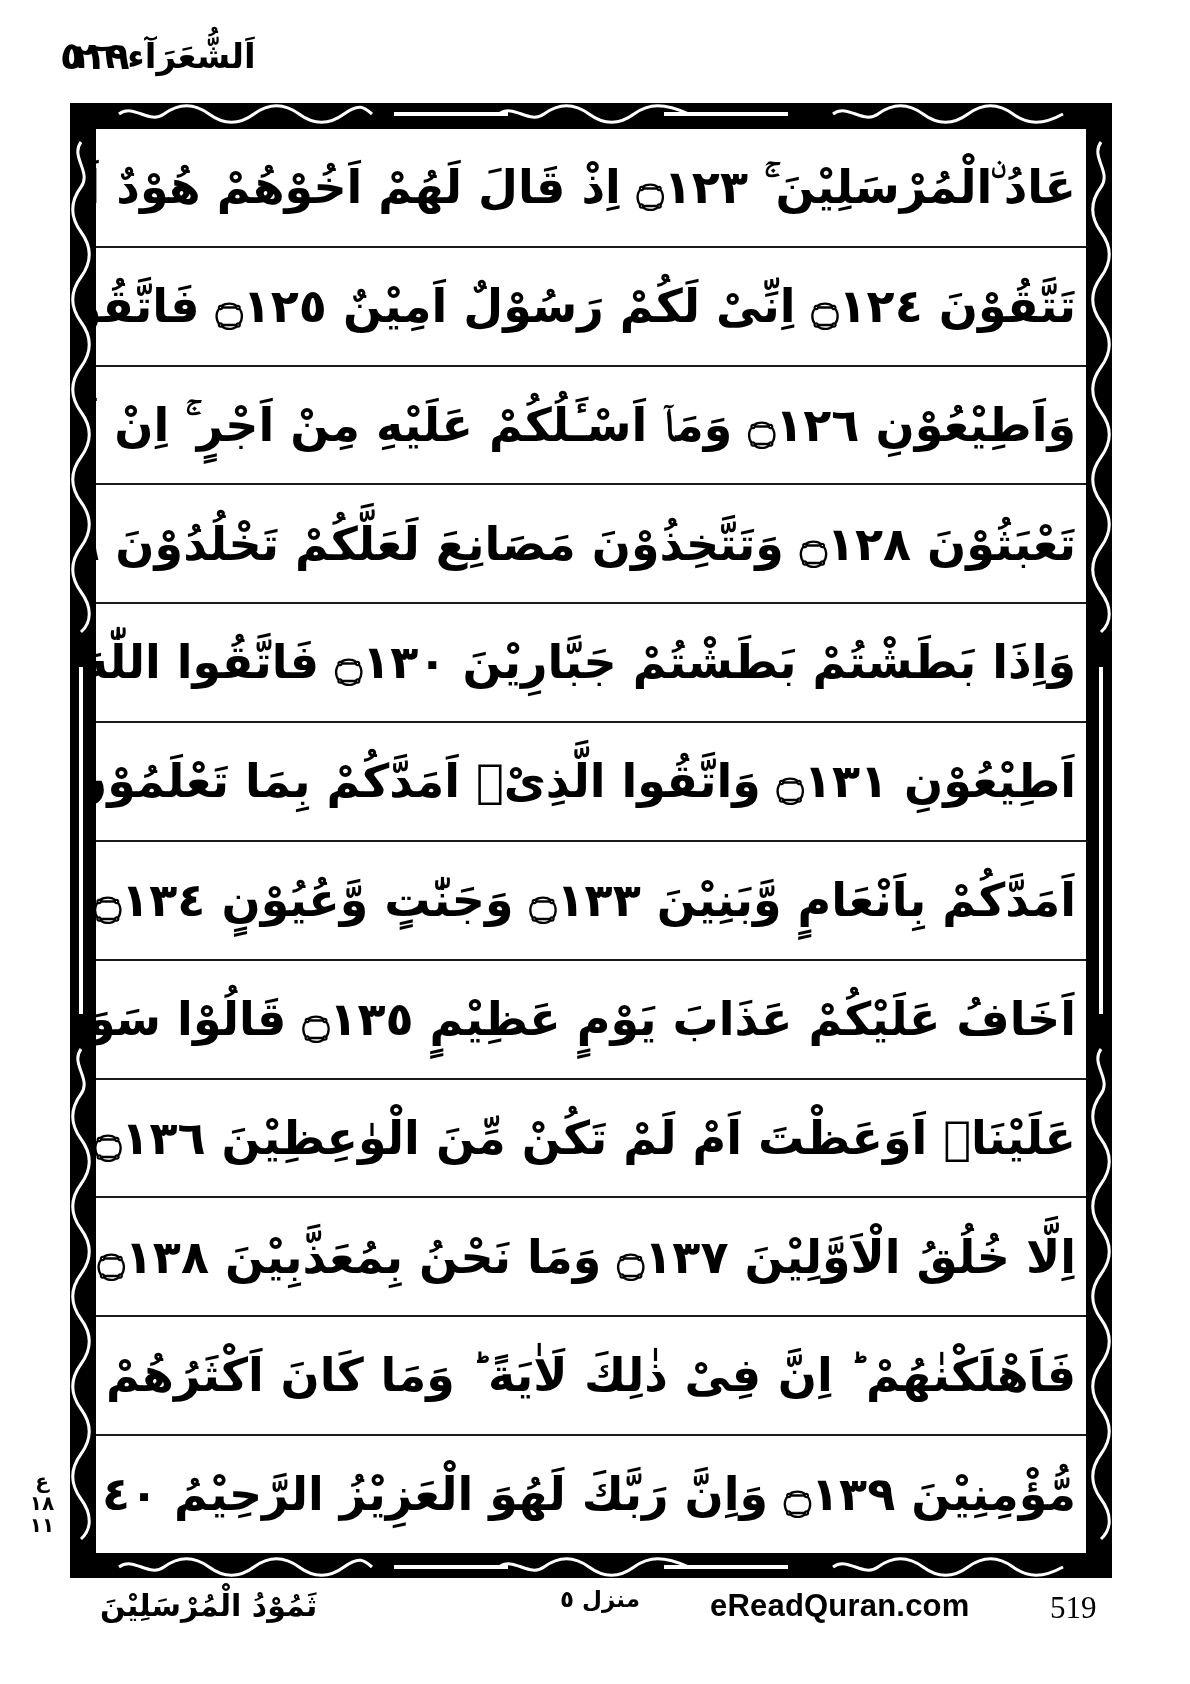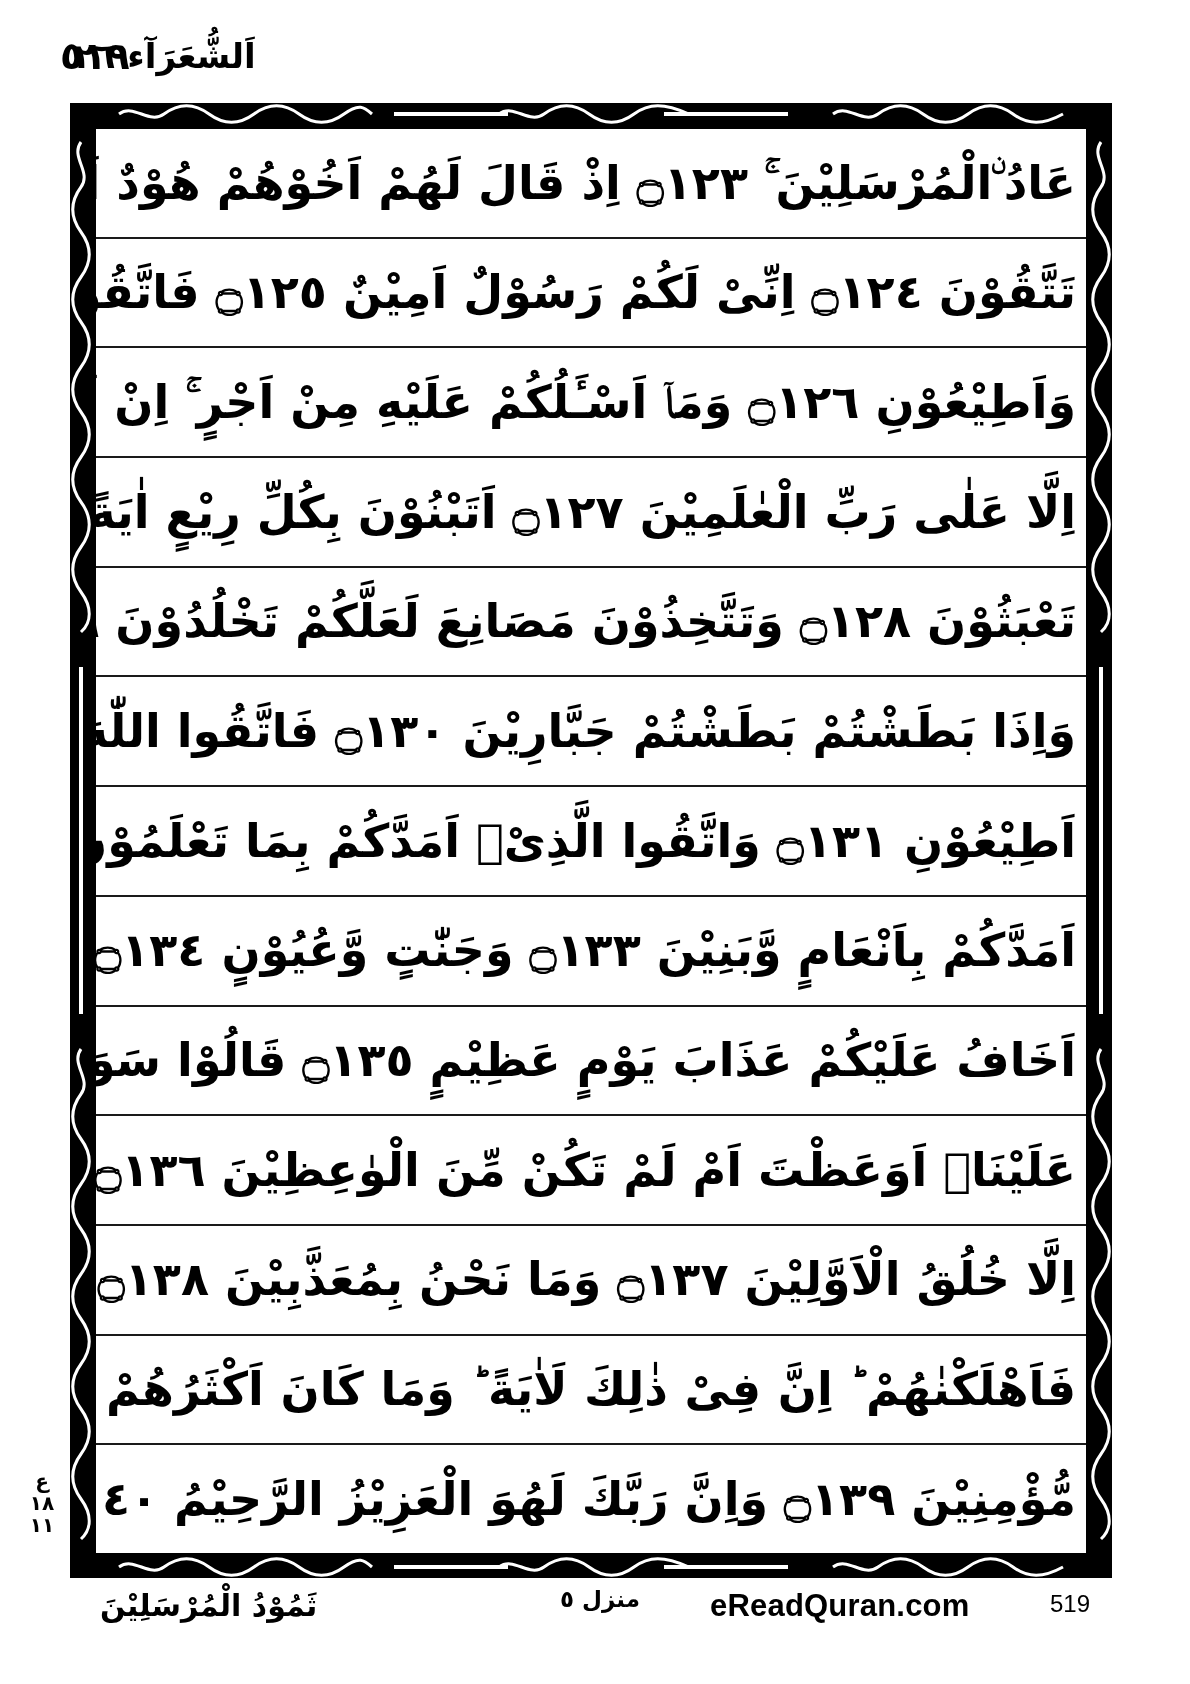--- a/index.html
+++ b/index.html
@@ -25,21 +25,21 @@
   .line { flex:1; border-bottom:2px solid #1a1a1a; display:flex; align-items:center; justify-content:space-between; direction:rtl; padding:0 10px; box-sizing:border-box; overflow:hidden; }
   .line:last-child { border-bottom:none; }
   .line-text { font-family:"DejaVu Sans", sans-serif; font-weight:bold; font-size:46px; line-height:1.1; white-space:nowrap; width:100%; text-align:justify; text-align-last:justify; direction:rtl; }
 
   .ruku { position:absolute; left:26px; top:1470px; width:32px; font-weight:bold; font-size:20px; line-height:22px; text-align:center; direction:rtl; }
 
   .footer { position:absolute; top:1582px; left:60px; width:1060px; height:70px; }
   .ftr-left { position:absolute; left:24px; top:0; font-weight:bold; font-size:30px; line-height:48px; direction:rtl;margin-left:16px; }
   .ftr-center { position:absolute; left:500px; top:-6px; font-weight:bold; font-size:23px; line-height:46px; direction:rtl; }
   .ftr-brand { position:absolute; left:650px; top:6px; font-family:"Liberation Sans", sans-serif; font-weight:bold; font-size:31px; letter-spacing:0.2px; }
-  .ftr-page { position:absolute; left:990px; top:8px; font-family:Liberation Sans, sans-serif; font-size:24px; }
+  .ftr-page { position:absolute; left:990px; top:8px; font-family:Liberation Serif, serif; font-size:31px; }
 </style>
 </head>
 <body>
 
 <div class="header">
   <div class="hdr-left">اَلشُّعَرَآء ٢٦</div>
   <div class="hdr-center">٥١٩</div>
 </div>
 
 <div class="frame">
@@ -93,23 +93,20 @@
     <div class="line">
         <div class="line-text">عَادُ ۨالْمُرْسَلِيْنَ ۚ ۝١٢٣ اِذْ قَالَ لَهُمْ اَخُوْهُمْ هُوْدٌ اَلَا</div>
       </div>
     <div class="line">
         <div class="line-text">تَتَّقُوْنَ ۝١٢٤ اِنِّیْ لَكُمْ رَسُوْلٌ اَمِیْنٌ ۝١٢٥ فَاتَّقُوا اللّٰهَ</div>
       </div>
     <div class="line">
         <div class="line-text">وَاَطِیْعُوْنِ ۝١٢٦ وَمَاۤ اَسْـَٔلُكُمْ عَلَیْهِ مِنْ اَجْرٍ ۚ اِنْ اَجْرِیَ</div>
       </div>
     <div class="line">
-        <div class="line-text">اِلَّا عَلٰى رَبِّ الْعٰلَمِیْنَ ۝١٢٧ اَتَبْنُوْنَ بِكُلِّ رِیْعٍ اٰیَةً</div>
-      </div>
-    <div class="line">
         <div class="line-text">تَعْبَثُوْنَ ۝١٢٨ وَتَتَّخِذُوْنَ مَصَانِعَ لَعَلَّكُمْ تَخْلُدُوْنَ ۝١٢٩</div>
       </div>
     <div class="line">
         <div class="line-text">وَاِذَا بَطَشْتُمْ بَطَشْتُمْ جَبَّارِیْنَ ۝١٣٠ فَاتَّقُوا اللّٰهَ وَ</div>
       </div>
     <div class="line">
         <div class="line-text">اَطِیْعُوْنِ ۝١٣١ وَاتَّقُوا الَّذِیْۤ اَمَدَّكُمْ بِمَا تَعْلَمُوْنَ ۝١٣٢</div>
       </div>
     <div class="line">
         <div class="line-text">اَمَدَّكُمْ بِاَنْعَامٍ وَّبَنِیْنَ ۝١٣٣ وَجَنّٰتٍ وَّعُیُوْنٍ ۝١٣٤ اِنِّیْۤ</div>

